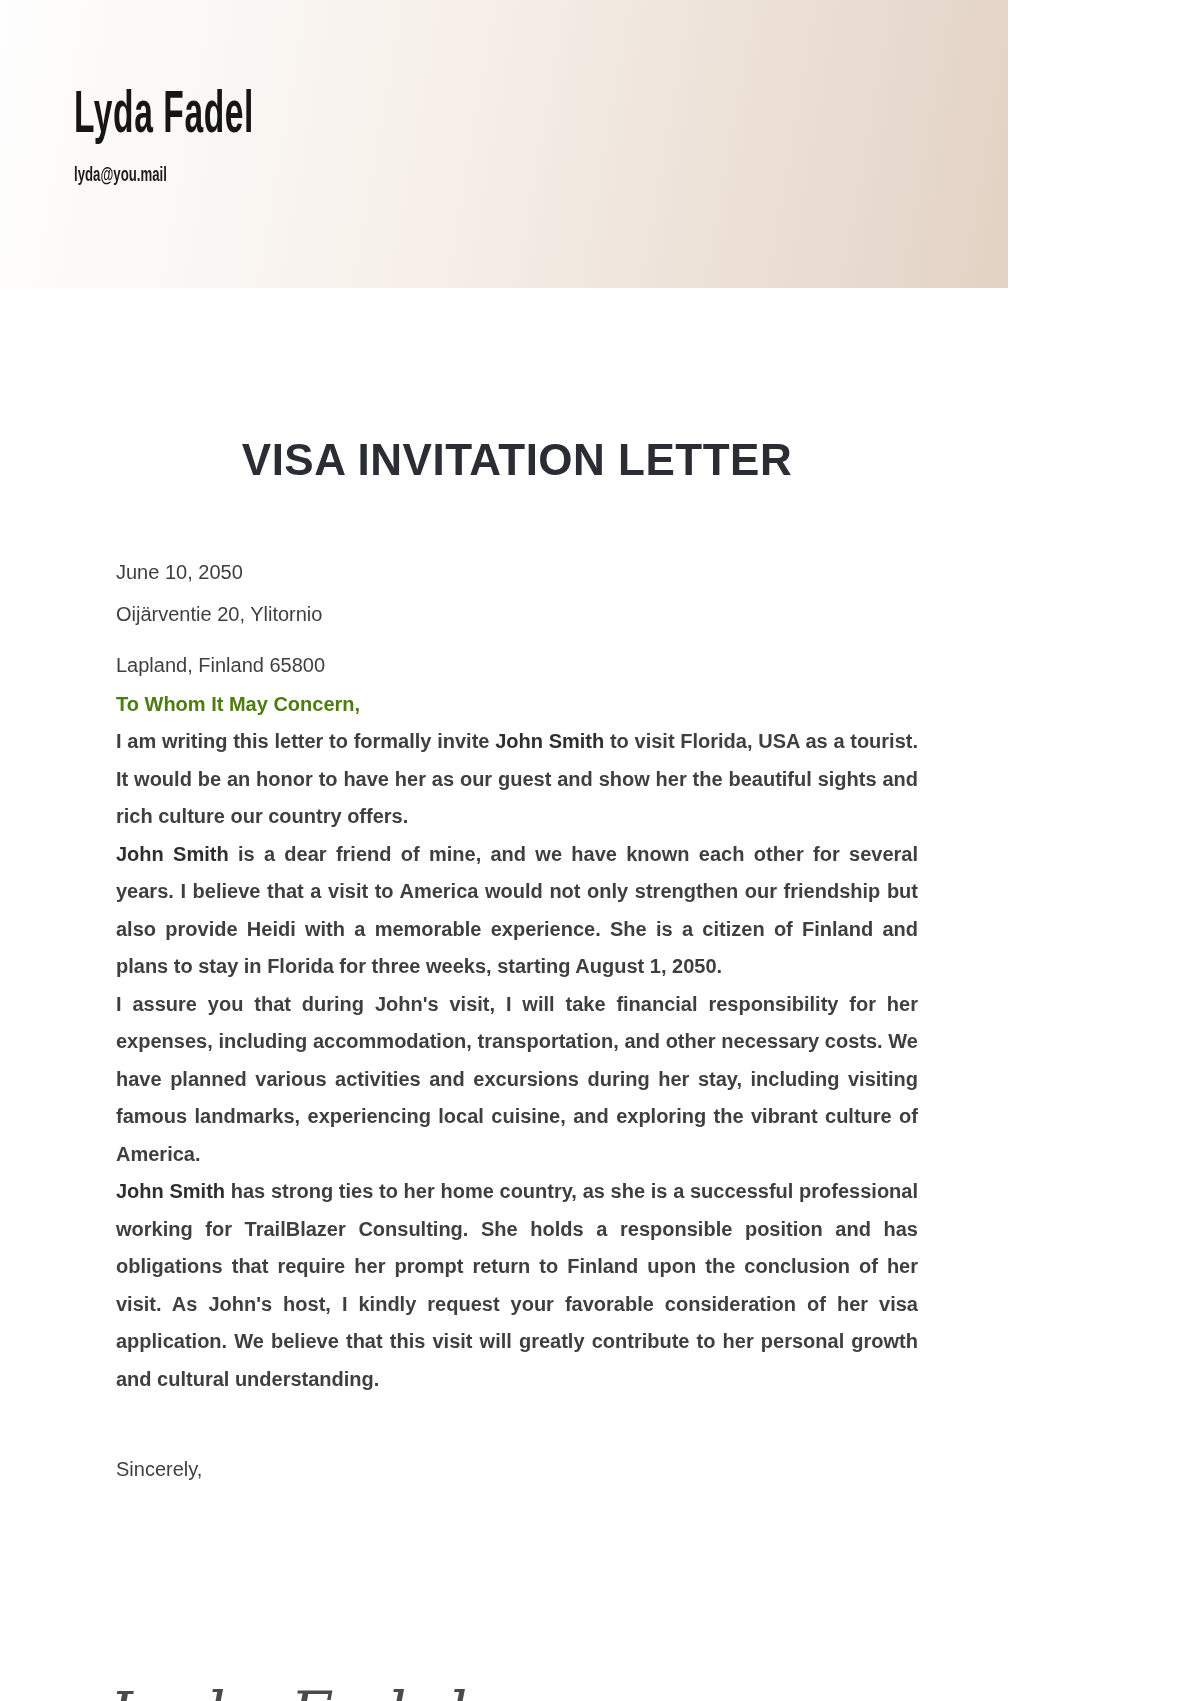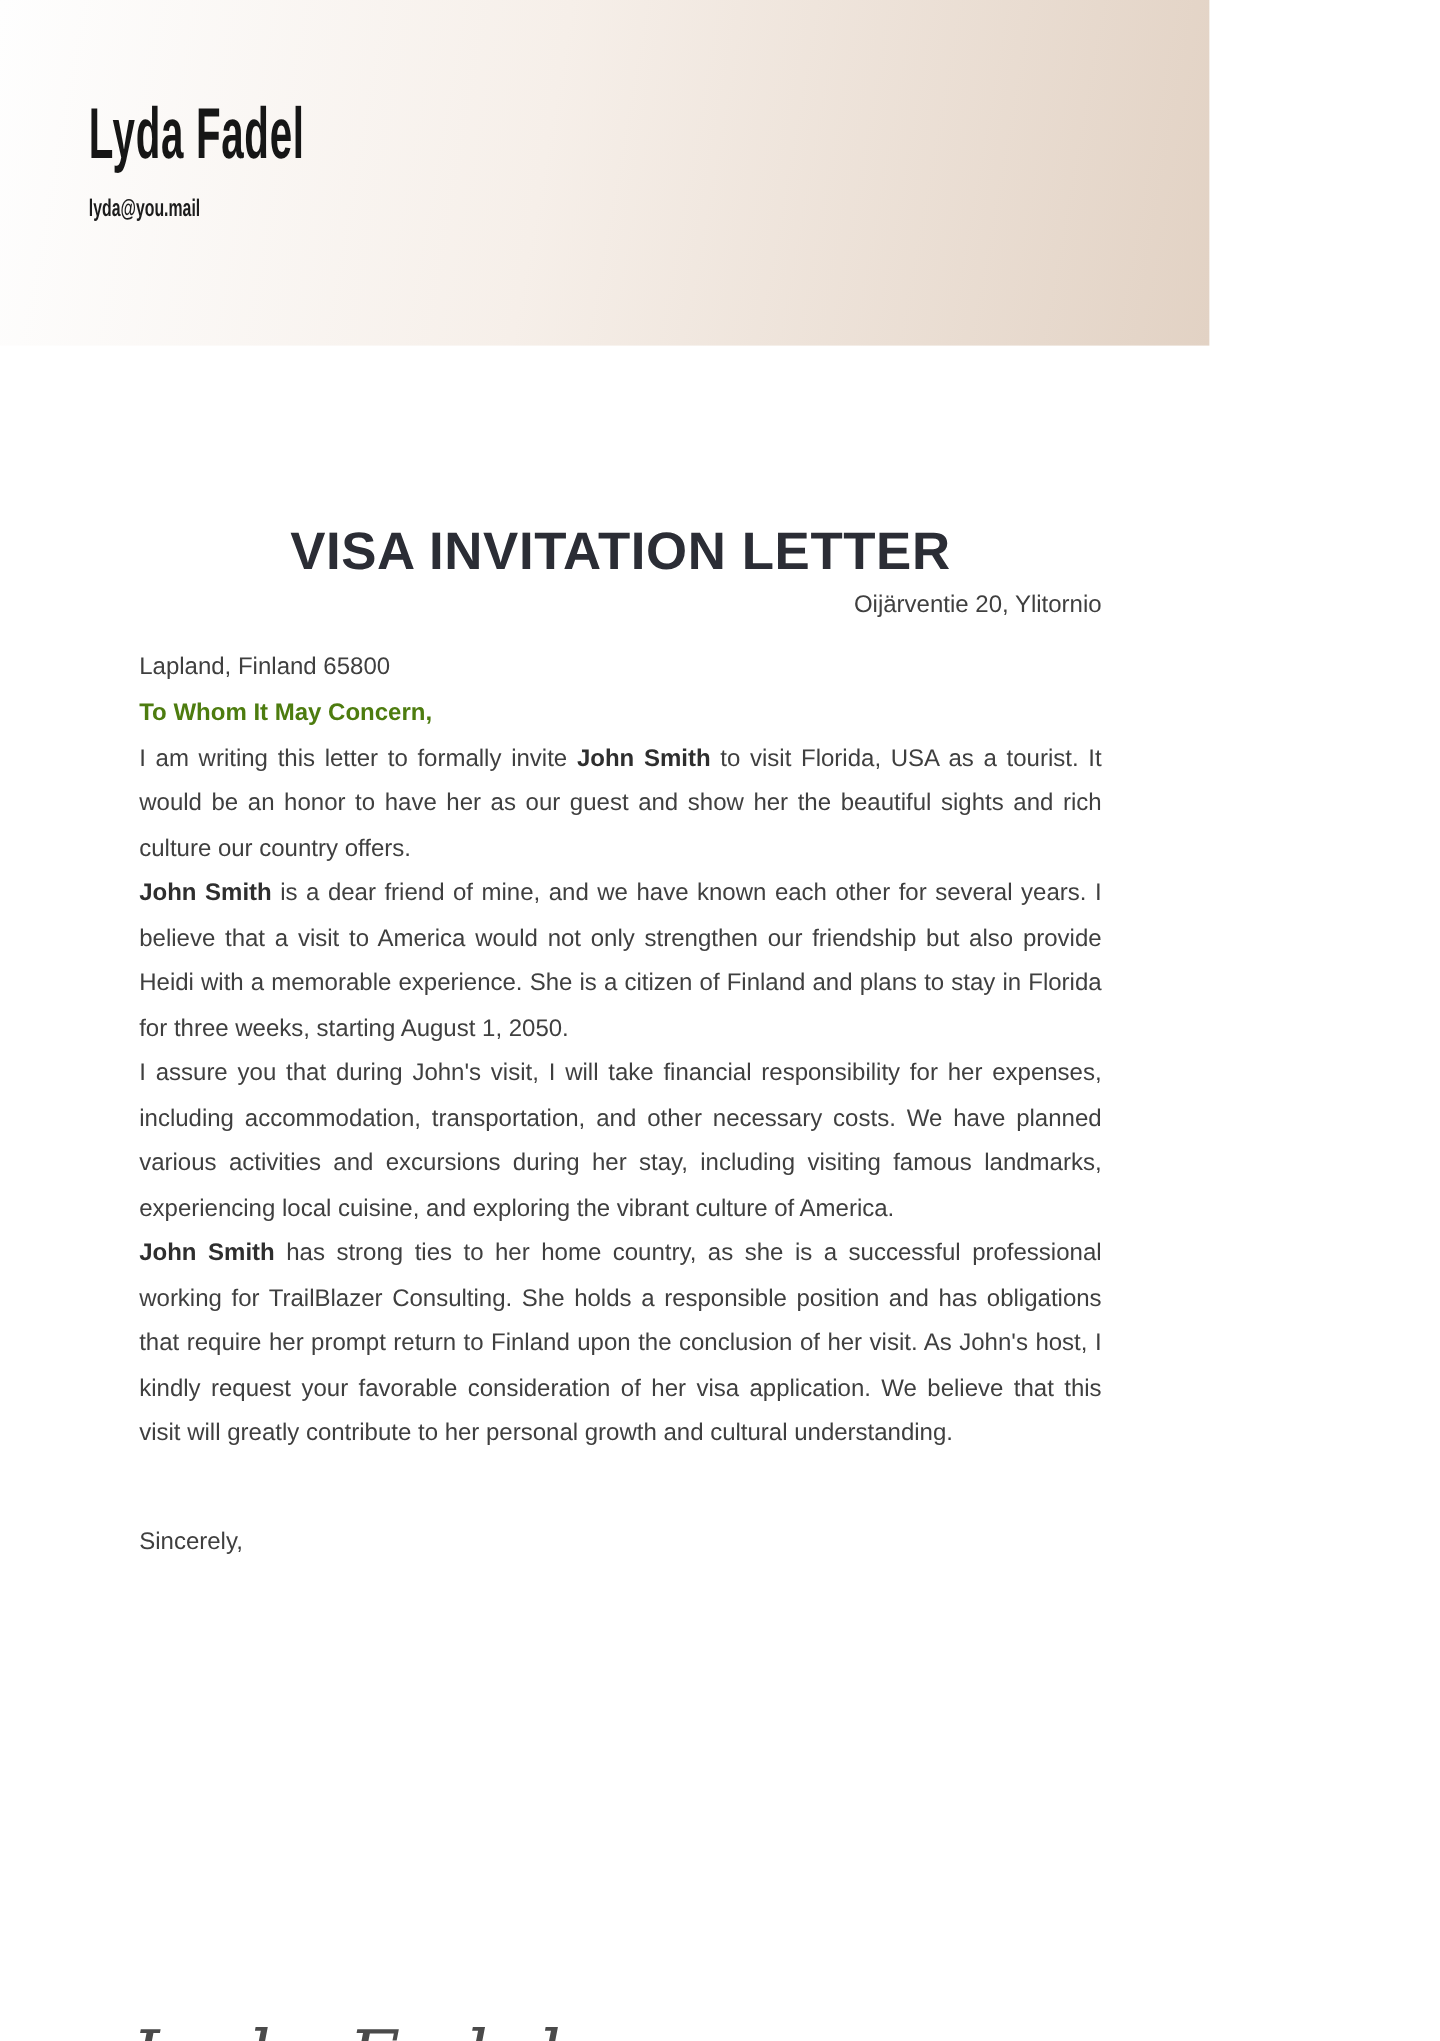--- a/index.html
+++ b/index.html
@@ -37,26 +37,27 @@
     margin-top:150px;
     text-align:center;
     font-size:44px; font-weight:700;
     letter-spacing:0.5px;
     line-height:1;
     color:#2b2d35;
   }
   .line { font-size:20px; line-height:37.5px; color:#3f3f3f; }
   .date { margin-top:72px; }
   .addr-name { margin-top:52px; font-weight:700; color:#2b2b2b; }
-  .addr-line1 { margin-top:4px;text-align:right; }
+  .addr-line1 { margin-top:4px; }
   .addr-line2 { margin-top:14px; }
   .salutation { margin-top:1px; font-weight:700; color:#4d7c0f; }
   .para {
     font-size:20px; line-height:37.5px; color:#3f3f3f;
     text-align:justify;
+    font-weight:bold;
   }
   .para b, .line b { color:#2e2e2e; }
   .closing { margin-top:53px; }
   .signature {
     position:absolute;
     left:110px; bottom:-46px;
     font-family:"DejaVu Serif", serif;
     font-style:italic;
     font-size:58px;
     color:#4a4a4a;
@@ -70,20 +71,21 @@
 <div class="page">
 
   <header class="header">
     <div class="name">Lyda Fadel</div>
     <div class="email">lyda@you.mail</div>
   </header>
 
   <main class="body-content">
     <h1 class="title">VISA INVITATION LETTER</h1>
 
+    <div class="line date">June 10, 2050</div>
 
     <div class="line addr-line1">Oijärventie 20, Ylitornio</div>
     <div class="line addr-line2">Lapland, Finland 65800</div>
 
     <div class="line salutation">To Whom It May Concern,</div>
 
     <div id="paragraphs">
         <p class="para">I am writing this letter to formally invite <b>John Smith</b> to visit Florida, USA as a tourist. It would be an honor to have her as our guest and show her the beautiful sights and rich culture our country offers.</p>
         <p class="para"><b>John Smith</b> is a dear friend of mine, and we have known each other for several years. I believe that a visit to America would not only strengthen our friendship but also provide Heidi with a memorable experience. She is a citizen of Finland and plans to stay in Florida for three weeks, starting August 1, 2050.</p>
         <p class="para">I assure you that during John's visit, I will take financial responsibility for her expenses, including accommodation, transportation, and other necessary costs. We have planned various activities and excursions during her stay, including visiting famous landmarks, experiencing local cuisine, and exploring the vibrant culture of America.</p>

